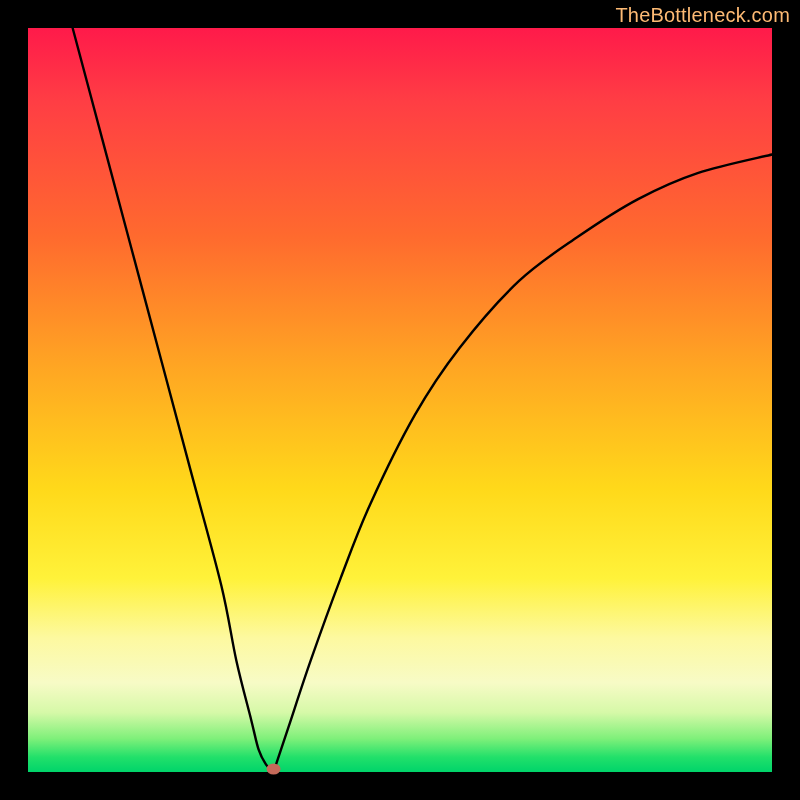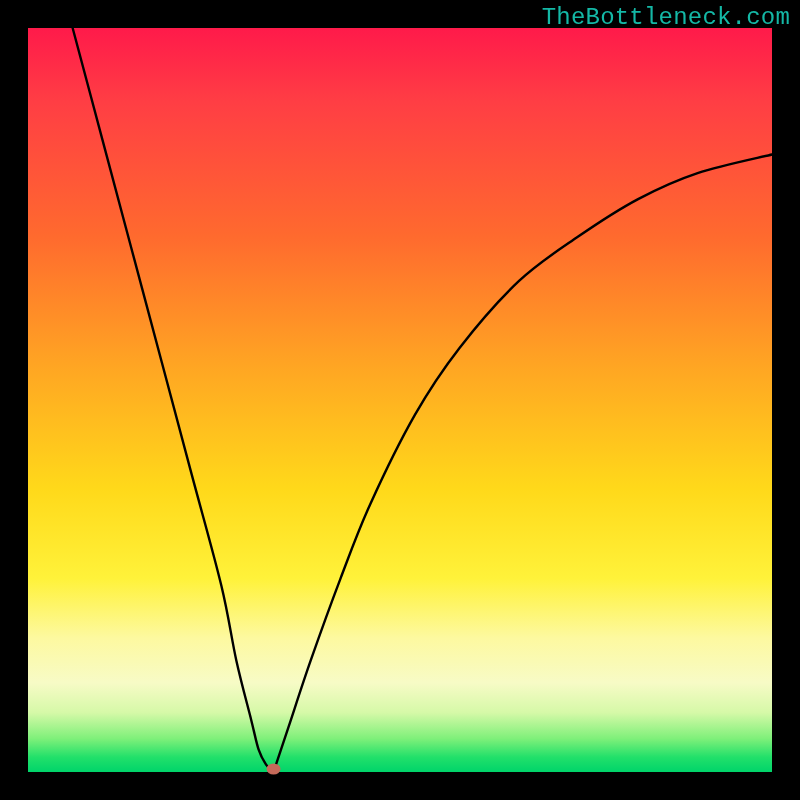--- a/index.html
+++ b/index.html
@@ -47,24 +47,24 @@
     overflow: visible;
   }
   .dot {
     fill: #c56a5a;
     stroke: none;
   }
   .watermark {
     position: absolute;
     top: 4px;
     right: 10px;
-    color: #14b8a6;
-    font-size: 24px;
+    color: #fdba74;
+    font-size: 20px;
     letter-spacing: 0.2px;
-    font-family: Liberation Mono, monospace;
+    font-family: Liberation Sans, sans-serif;
     user-select: none;
   }
 </style>
 </head>
 <body>
 
 <div class="watermark">TheBottleneck.com</div>
 
 <div class="frame">
   <div class="gradient"></div>

